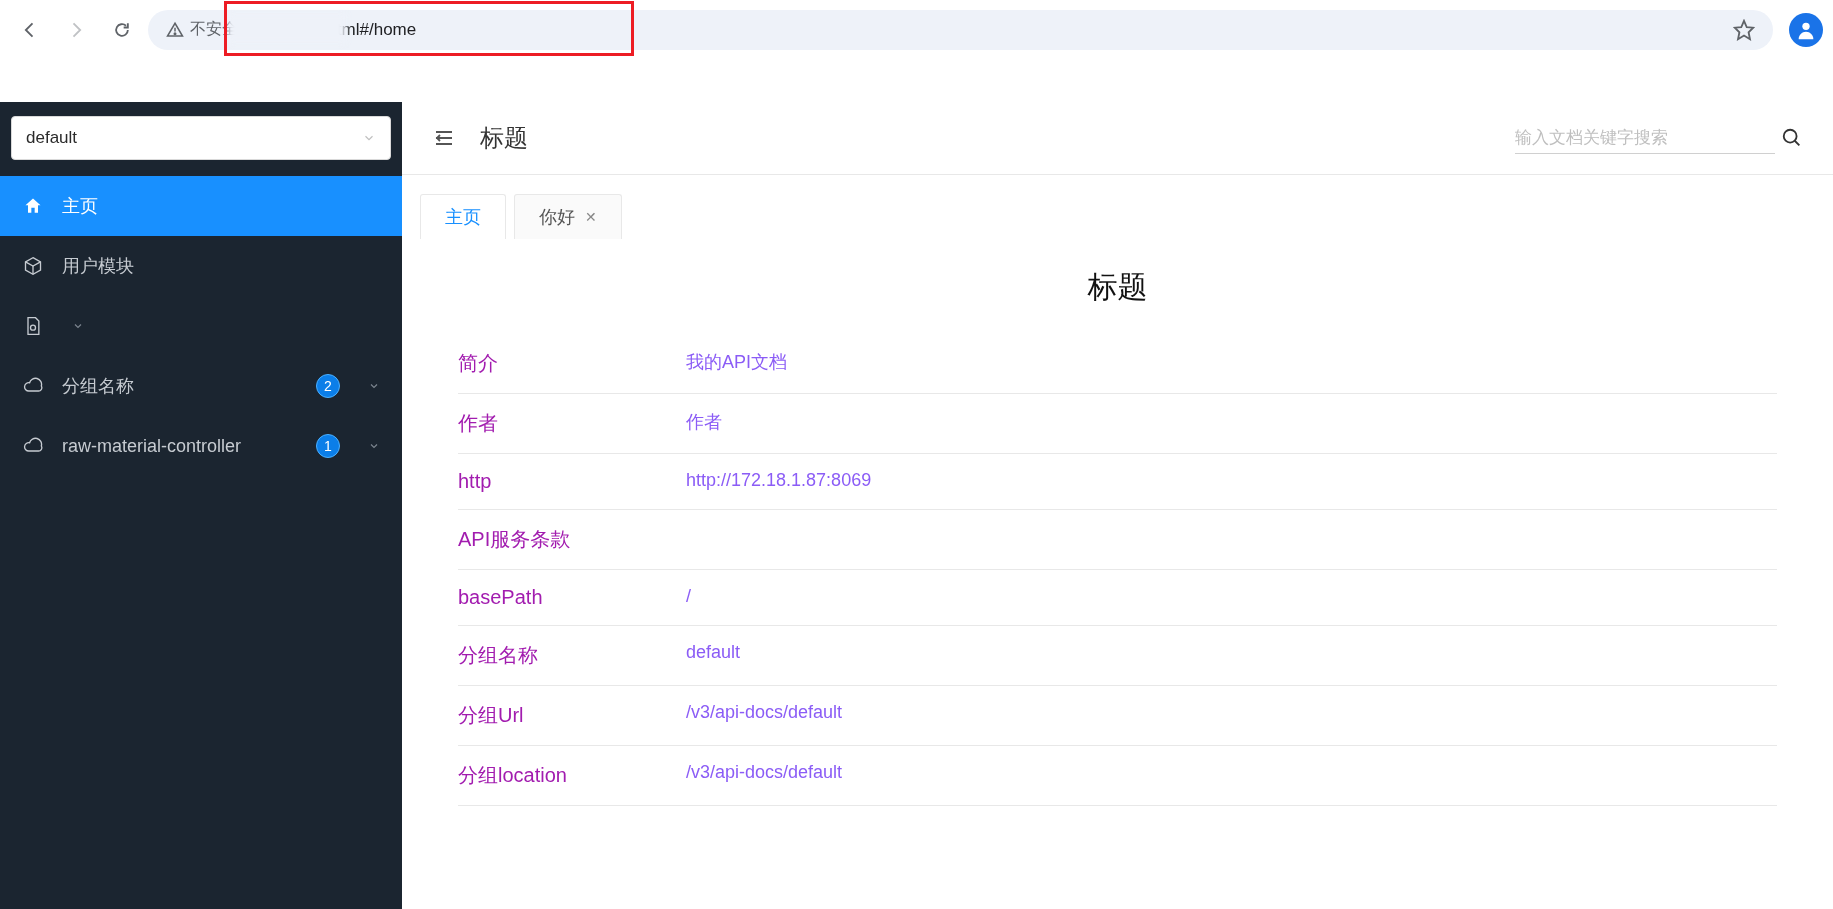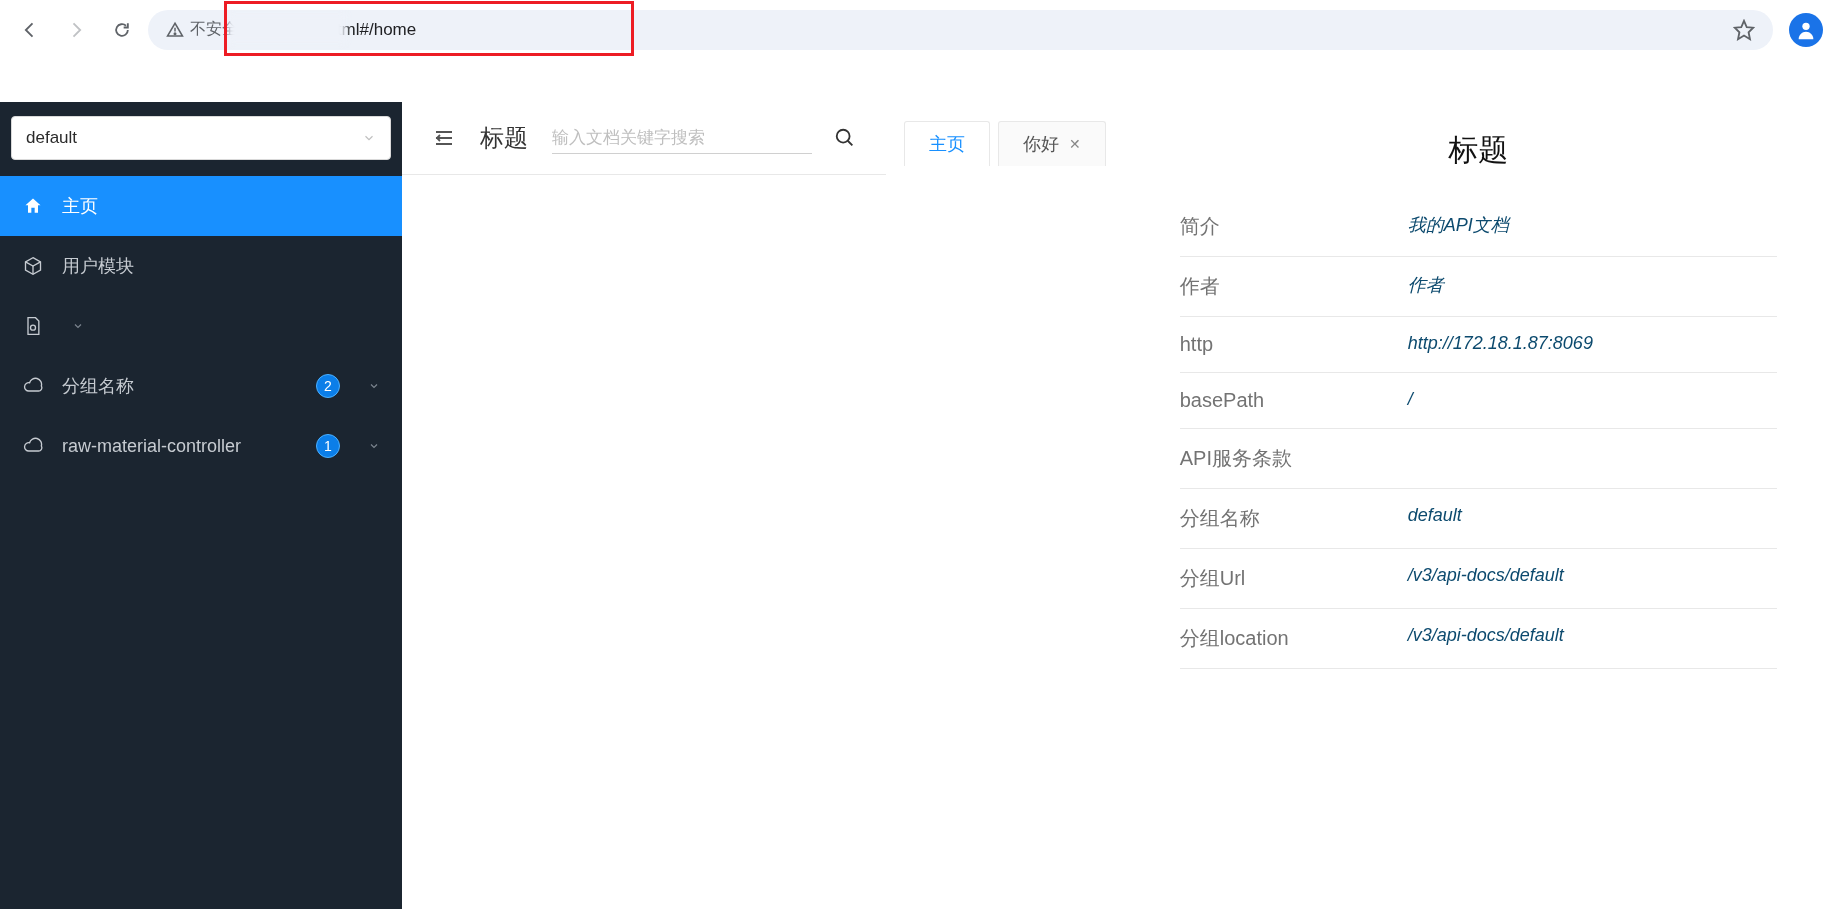--- a/index.html
+++ b/index.html
@@ -32,42 +32,42 @@
 
   .menu { list-style:none; margin-top:6px; }
   .menu-item { display:flex; align-items:center; height:60px; padding:0 22px; gap:18px; font-size:18px; position:relative; }
   .menu-item.active { background:#1890ff; color:#fff; }
   .menu-item .icon { width:22px; display:flex; justify-content:center; }
   .menu-item .label { flex:1; }
   .menu-item .badge { width:24px; height:24px; border-radius:50%; background:#0b7ee8; color:#fff; font-size:14px; display:flex; align-items:center; justify-content:center; border:1px solid #4bb0ff; }
   .menu-item .expand { color:#7b848e; font-size:14px; margin-left:10px; }
 
   
-  .main { flex:1; background:#fff; display:flex; flex-direction:row; min-width:0; }
+  .main { flex:1; background:#fff; display:flex; flex-direction:column; min-width:0; }
   .main-header { height:73px; border-bottom:1px solid #e8e8e8; display:flex; align-items:center; padding:0 30px; gap:24px; }
   .collapse-btn { font-size:24px; color:#555; }
   .header-title { font-size:24px; color:#333; }
-  .search-wrap { margin-left:auto; display:flex; align-items:center; gap:22px; }
+  .search-wrap { margin-left:auto; display:flex; align-items:center; gap:6px; }
   .search-input { width:260px; height:32px; border:none; border-bottom:1px solid #d0d0d0; font-size:17px; color:#666; background:transparent; outline:none; }
   .search-input::placeholder { color:#bfbfbf; }
   .search-ic { color:#555; font-size:22px; }
 
   
   .tabs-row { display:flex; align-items:flex-end; padding:14px 18px 0 18px; gap:8px; height:64px; }
   .tab { height:45px; border:1px solid #e8e8e8; border-bottom:none; border-radius:3px 3px 0 0; padding:0 24px; display:flex; align-items:center; font-size:18px; background:#fafafa; color:#555; gap:10px; }
   .tab.active { background:#fff; color:#1890ff; border-color:#e8e8e8; }
   .tab .close-x { color:#888; font-size:14px; }
 
   
   .content { flex:1; overflow:auto; padding:22px 56px 10px 56px; }
   .doc-title { text-align:center; font-size:30px; color:#111; margin:6px 0 26px 0; font-weight:400; }
   .info-table { width:100%; }
   .info-row { display:flex; border-bottom:1px solid #e8e8e8; padding:16px 0; }
-  .info-label { width:228px; font-size:20px; color:#737373; }
-  .info-value { font-size:18px; color:#0c4a6e;font-style:italic; }
+  .info-label { width:228px; font-size:20px; color:#a21caf; }
+  .info-value { font-size:18px; color:#8b5cf6; }
 
   svg { display:block; }
 </style>
 </head>
 <body>
 
 <div class="browser-bar">
   <div class="nav-btn">
     <svg width="20" height="20" viewBox="0 0 24 24" fill="none" stroke="#5f6368" stroke-width="2.2">
         <path d="M15 4 L7 12 L15 20"></path>
@@ -234,28 +234,28 @@
           </div>
         <div class="info-row">
             <div class="info-label">作者</div>
             <div class="info-value">作者</div>
           </div>
         <div class="info-row">
             <div class="info-label">http</div>
             <div class="info-value">http://172.18.1.87:8069</div>
           </div>
         <div class="info-row">
+            <div class="info-label">API服务条款</div>
+            <div class="info-value"></div>
+          </div>
+        <div class="info-row">
             <div class="info-label">basePath</div>
             <div class="info-value">/</div>
           </div>
         <div class="info-row">
-            <div class="info-label">API服务条款</div>
-            <div class="info-value"></div>
-          </div>
-        <div class="info-row">
             <div class="info-label">分组名称</div>
             <div class="info-value">default</div>
           </div>
         <div class="info-row">
             <div class="info-label">分组Url</div>
             <div class="info-value">/v3/api-docs/default</div>
           </div>
         <div class="info-row">
             <div class="info-label">分组location</div>
             <div class="info-value">/v3/api-docs/default</div>

